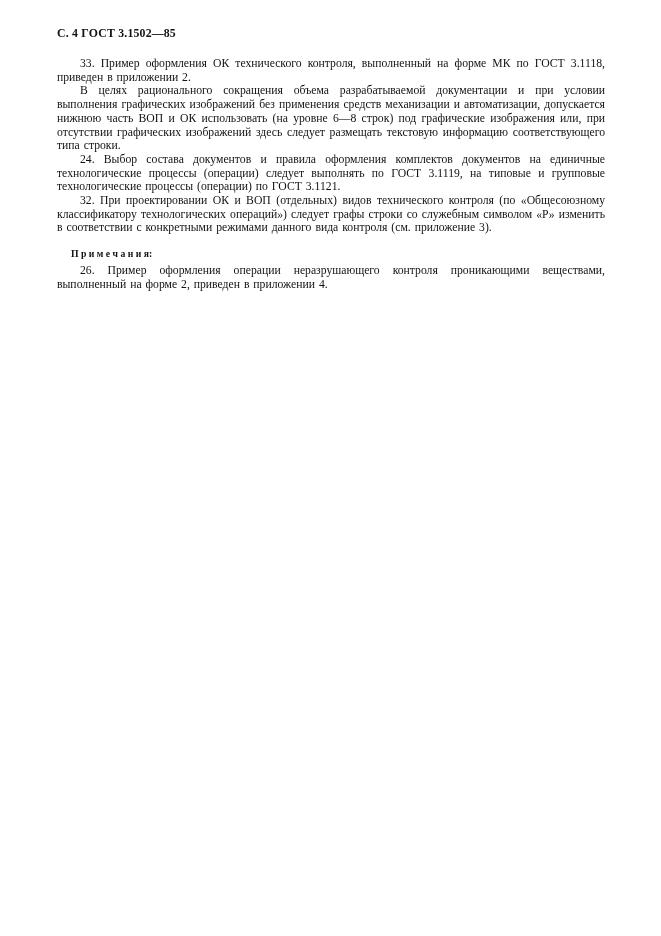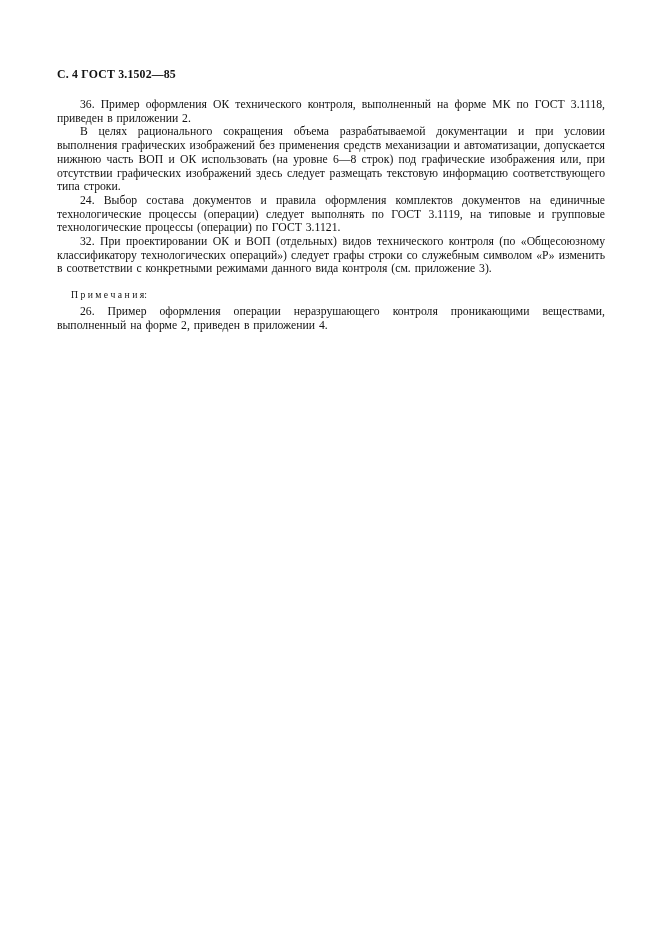--- a/index.html
+++ b/index.html
@@ -6,21 +6,21 @@
     margin: 0;
     padding: 0;
     background: #ffffff;
   }
   .page {
     position: relative;
     width: 661px;
     height: 936px;
     background: #ffffff;
     box-sizing: border-box;
-    padding: 68px 56px 0 57px;
+    padding: 27px 56px 0 57px;
     font-family: "Liberation Serif", serif;
     color: #121212;
     overflow: hidden;
   }
   .header {
     font-weight: bold;
     font-size: 11.8px;
     line-height: 13px;
     margin: 0 0 17px 0;
     letter-spacing: 0.2px;
@@ -38,33 +38,34 @@
   }
   .note-par {
     margin: 0;
     font-size: 9.7px;
     line-height: 11.3px;
     text-align: justify;
     text-indent: 14px;
   }
   .notes-label {
     text-indent: 14px;
+    font-weight: bold;
   }
   .par-last {
     margin-top: 5px;
   }
 </style>
 </head>
 <body>
 
 <div class="page">
 
   <div class="header">С. 4 ГОСТ 3.1502—85</div>
 
-  <p class="body-par">36. Пример оформления ОК технического контроля, выполненный на форме МК по ГОСТ 3.1118, приведен в приложении 2.</p>
+  <p class="body-par">33. Пример оформления ОК технического контроля, выполненный на форме МК по ГОСТ 3.1118, приведен в приложении 2.</p>
 
 
   <p class="body-par">В целях рационального сокращения объема разрабатываемой документации и при условии выполнения графических изображений без применения средств механизации и автоматизации, допускается нижнюю часть ВОП и ОК использовать (на уровне 6—8 строк) под графические изображения или, при отсутствии графических изображений здесь следует размещать текстовую информацию соответствующего типа строки.</p>
 
   <p class="body-par">24. Выбор состава документов и правила оформления комплектов документов на единичные технологические процессы (операции) следует выполнять по ГОСТ 3.1119, на типовые и групповые технологические процессы (операции) по ГОСТ 3.1121.</p>
 
   <p class="body-par">32. При проектировании ОК и ВОП (отдельных) видов технического контроля (по «Общесоюзному классификатору технологических операций») следует графы строки со служебным символом «Р» изменить в соответствии с конкретными режимами данного вида контроля (см. приложение 3).</p>
 
   <div class="notes-section">
     <p class="note-par notes-label">П р и м е ч а н и я:</p>

